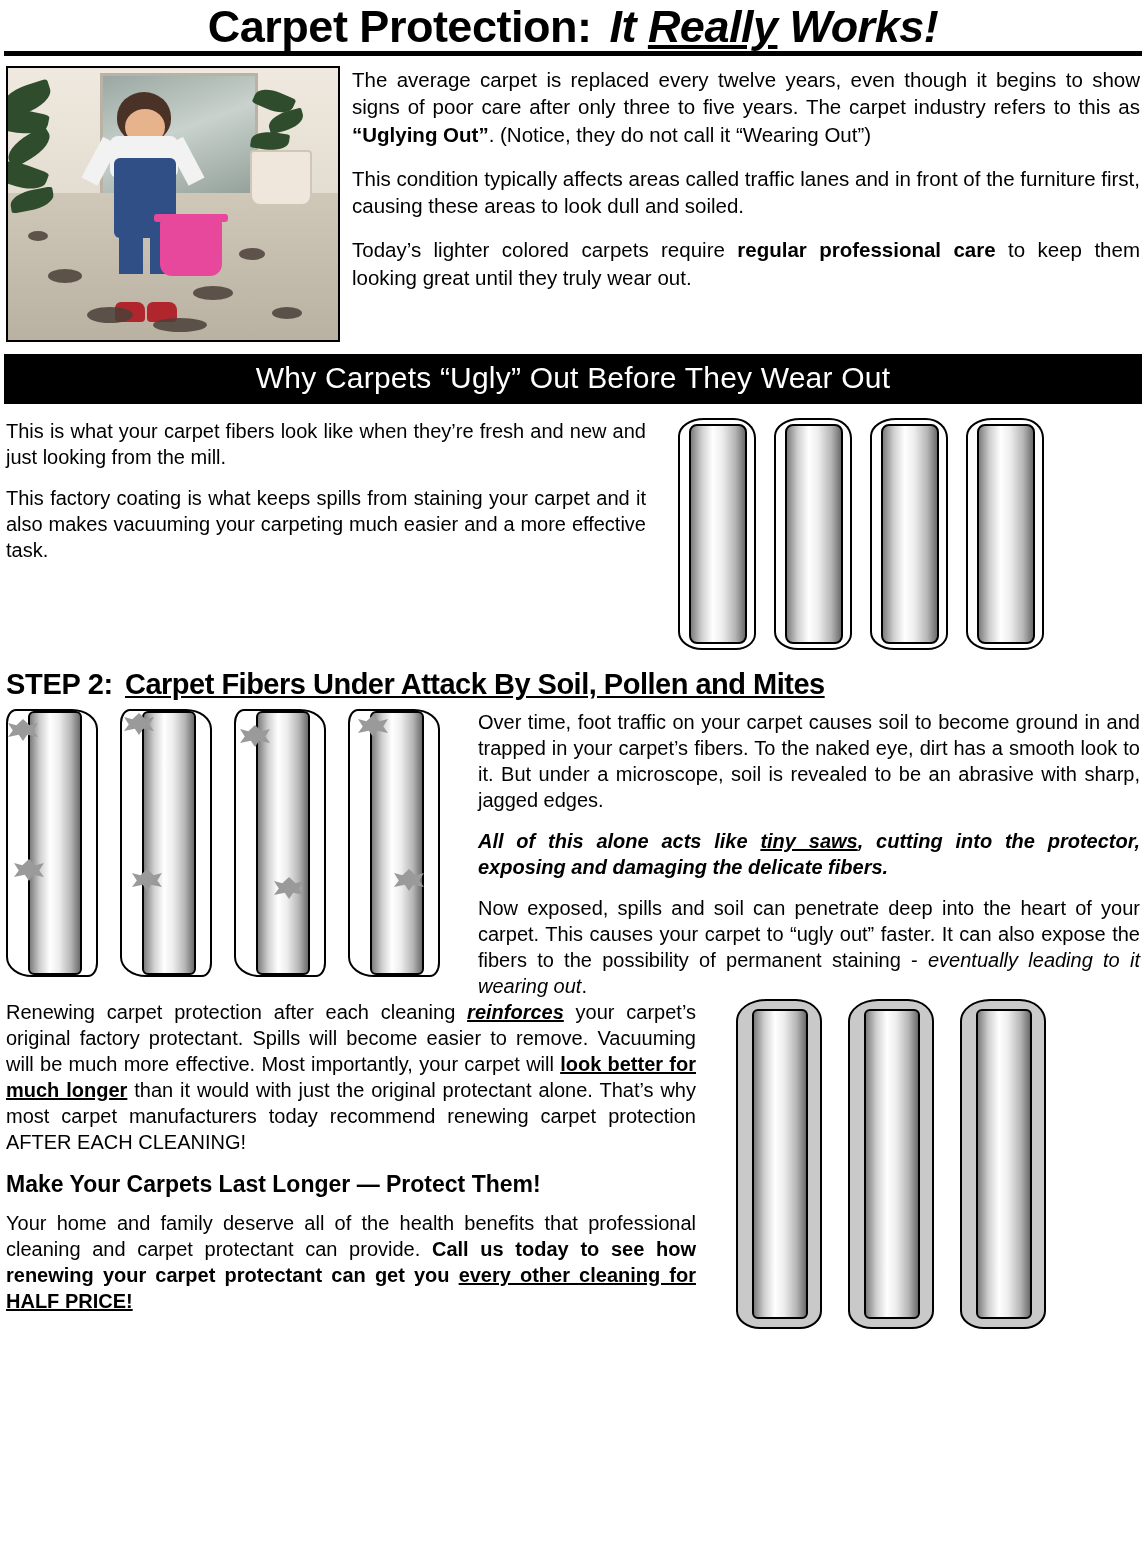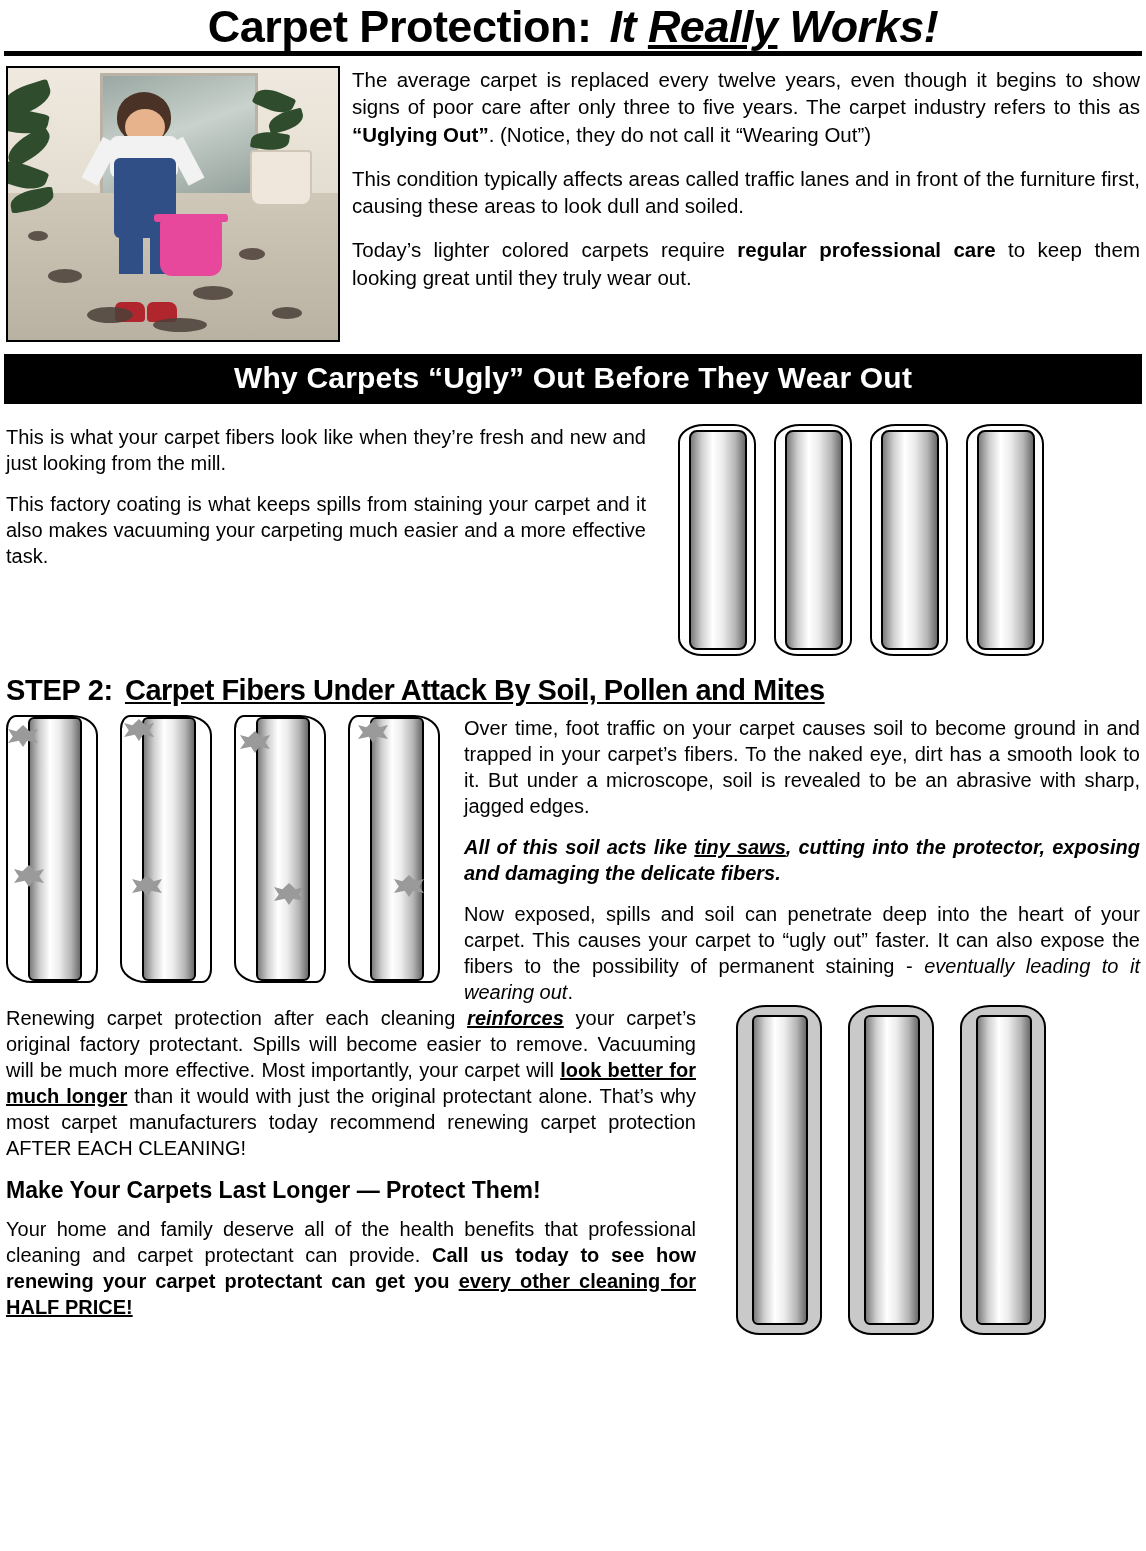--- a/index.html
+++ b/index.html
@@ -145,23 +145,23 @@
   }
   .intro-text p:last-child { margin-bottom: 0; }
   b { font-weight: bold; }
 
   
   .banner {
     background: #000;
     color: #fff;
     text-align: center;
     font-size: 30px;
-    font-weight: bold;
+    font-weight: normal;
     padding: 7px 0 9px 0;
-    margin: 12px 4px 20px 4px;
+    margin: 12px 4px 14px 4px;
     letter-spacing: 0.2px;
   }
 
   
   .step-head {
     display: flex;
     align-items: baseline;
     gap: 12px;
     margin: 6px 6px 8px 6px;
     font-size: 29px;
@@ -357,23 +357,23 @@
         <div class="mite" style="left:6px;top:16px"></div>
         <div class="mite" style="left:40px;top:168px"></div>
       </div>
       <div class="attacked">
         <div class="shell"></div>
         <div class="core"></div>
         <div class="mite" style="left:10px;top:6px"></div>
         <div class="mite" style="left:46px;top:160px"></div>
       </div>
     </div>
-    <div class="col-text" style="margin-left:10px">
+    <div class="col-text" style="margin-left:24px">
       <p>Over time, foot traffic on your carpet causes soil to become ground in and trapped in your carpet’s fibers. To the naked eye, dirt has a smooth look to it. But under a microscope, soil is revealed to be an abrasive with sharp, jagged edges.</p>
-      <p><span class="bi">All of this soil acts like </span><span class="bi u">tiny  saws</span><span class="bi">, cutting into the protector, exposing and damaging the delicate fibers.</span></p>
+      <p><span class="bi">All of this alone acts like </span><span class="bi u">tiny  saws</span><span class="bi">, cutting into the protector, exposing and damaging the delicate fibers.</span></p>
       <p class="last"><span>Now exposed, spills and soil can penetrate deep into the heart of your carpet. This causes your carpet to “ugly out” faster. It can also expose the fibers to the possibility of permanent staining -  </span><i>eventually leading to it wearing out</i><span>.</span></p>
     </div>
   </div>
 
   <div class="cols">
     <div class="col-text tight" style="max-width:690px">
       <p><span>Renewing carpet protection after each cleaning </span><b class="u"><i>reinforces</i></b><span> your carpet’s original factory protectant.  Spills will become easier to remove.  Vacuuming will be much more effective. Most importantly, your carpet will </span><b class="u">look better for much longer</b><span> than it would with just the original protectant alone. That’s why most carpet manufacturers today recommend renewing carpet protection  AFTER EACH CLEANING!</span></p>
       <div class="sub-head">Make Your Carpets Last Longer — Protect Them!</div>
       <p class="last"><span>Your home and family deserve all of the health benefits that professional cleaning and carpet protectant can provide.  </span><b>Call us today to see how renewing your carpet protectant can get you </b><b class="u">every other cleaning for HALF PRICE!</b></p>
     </div>

